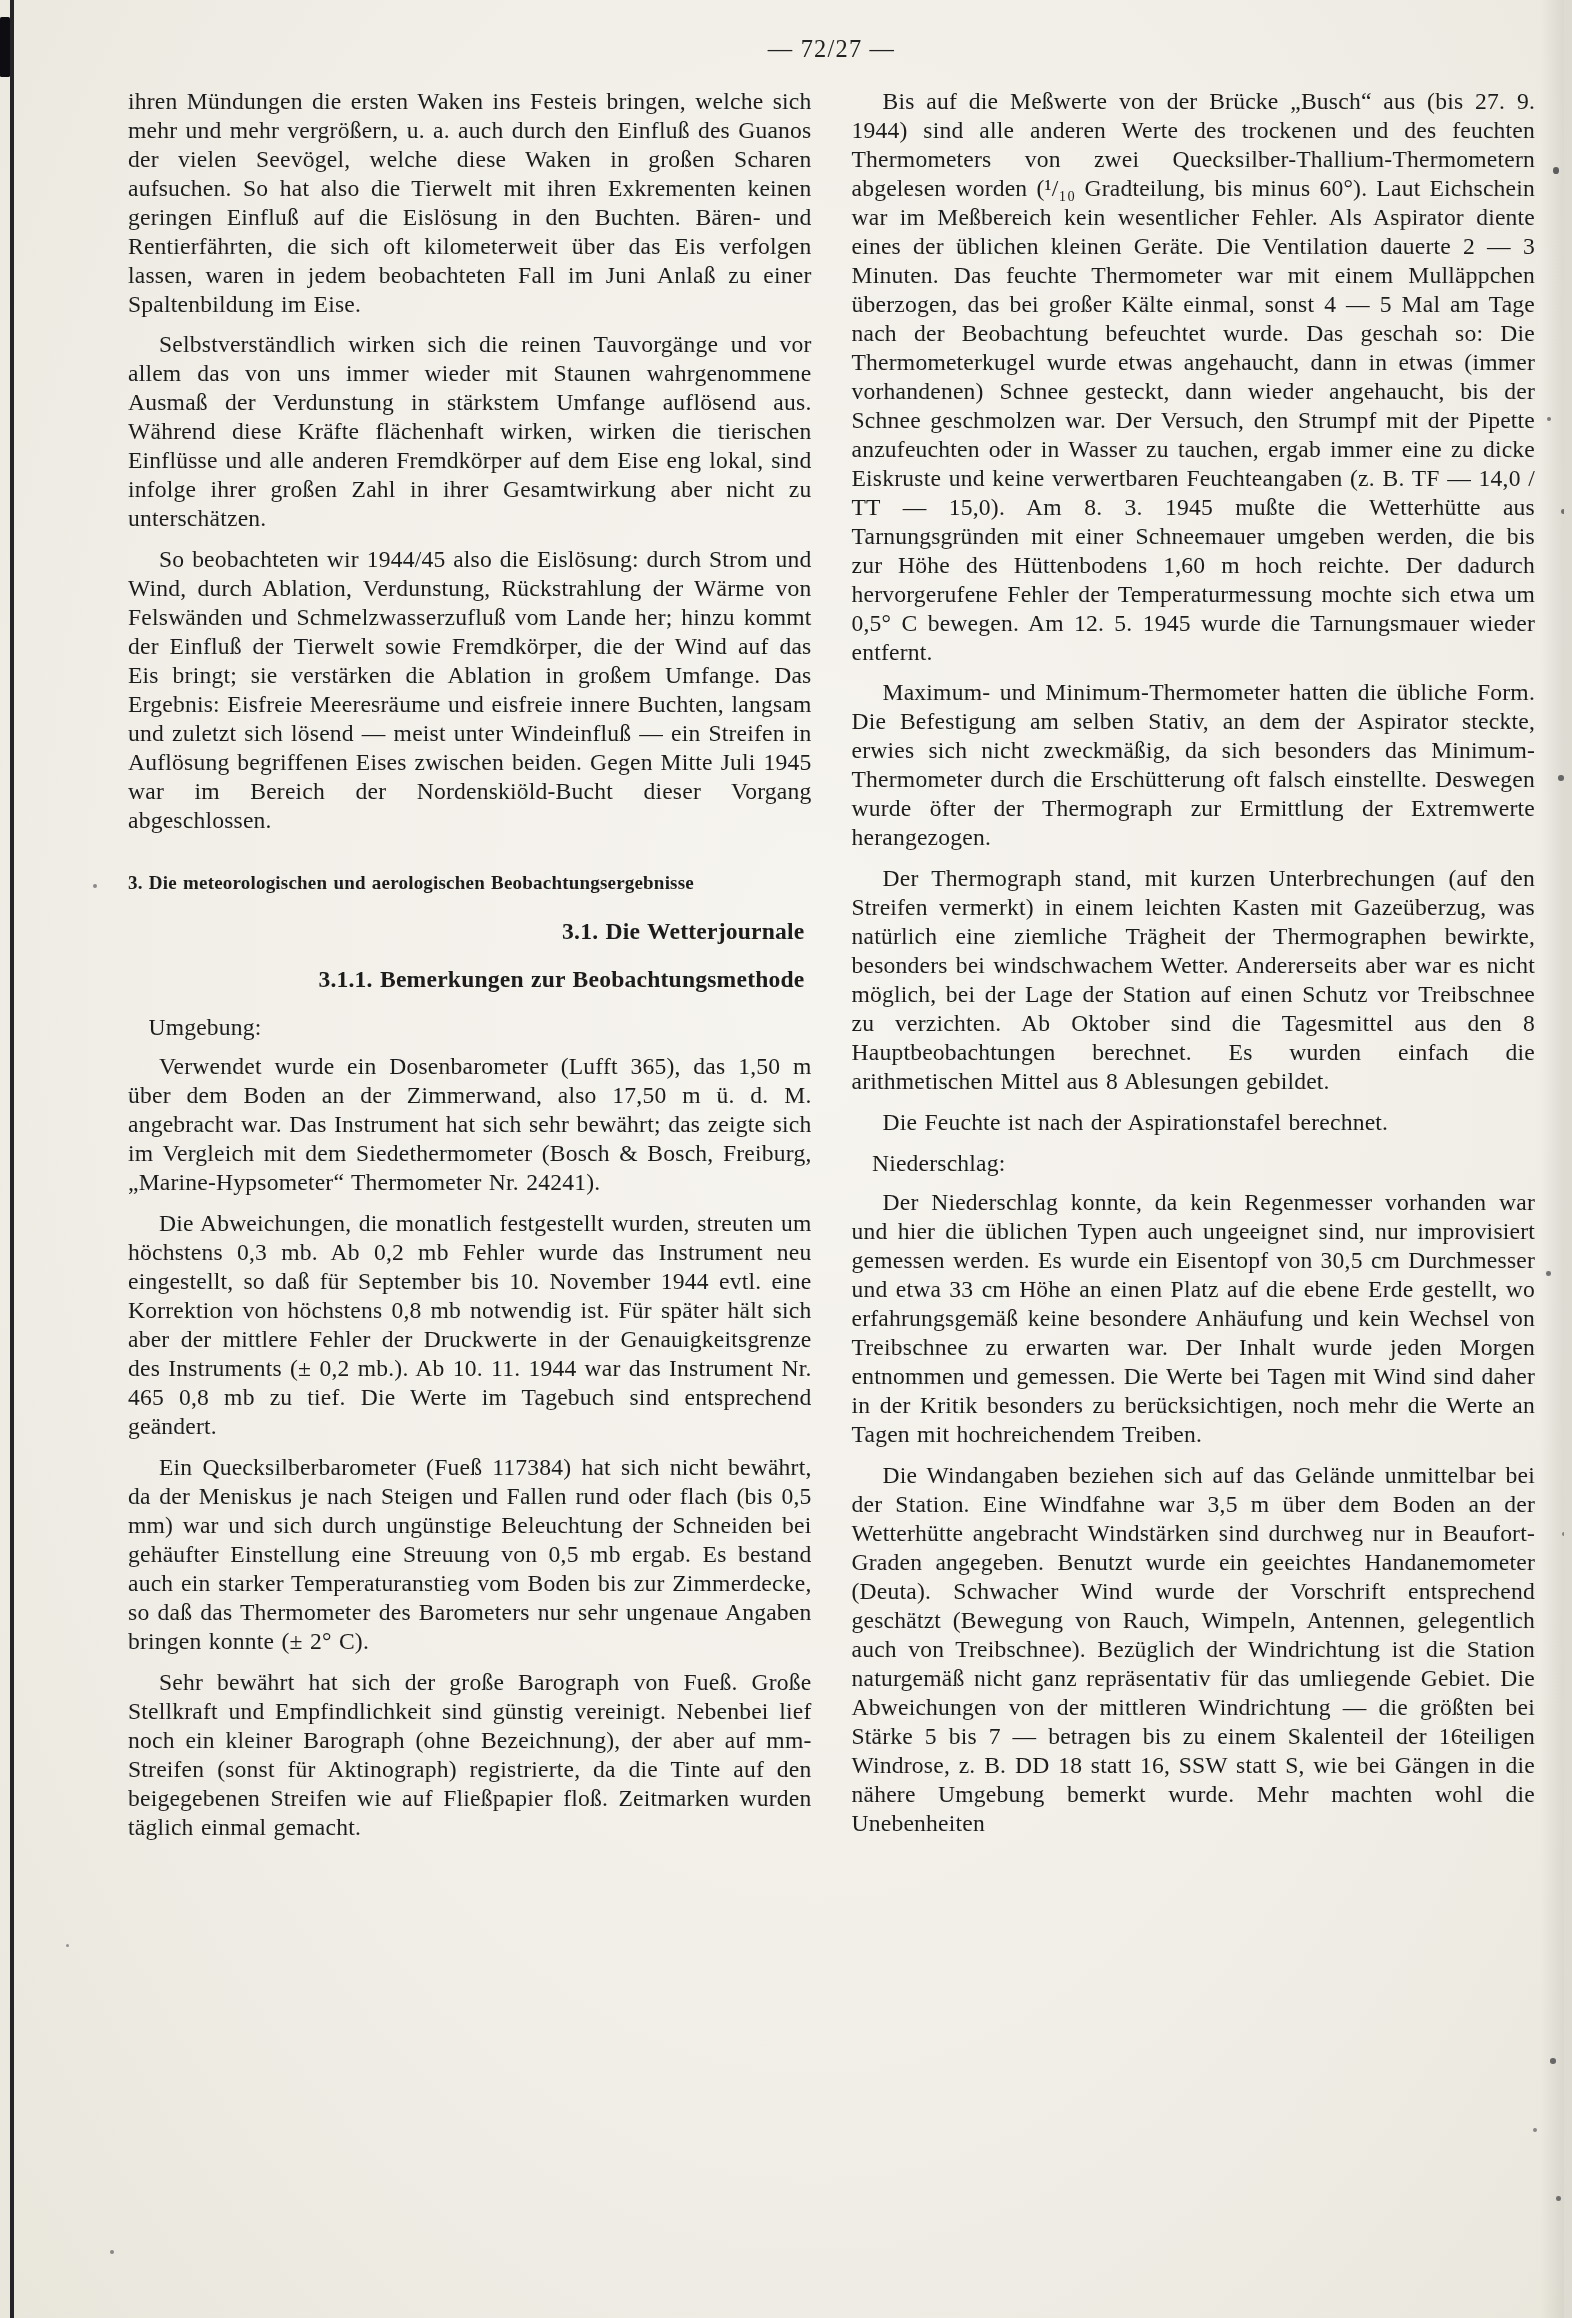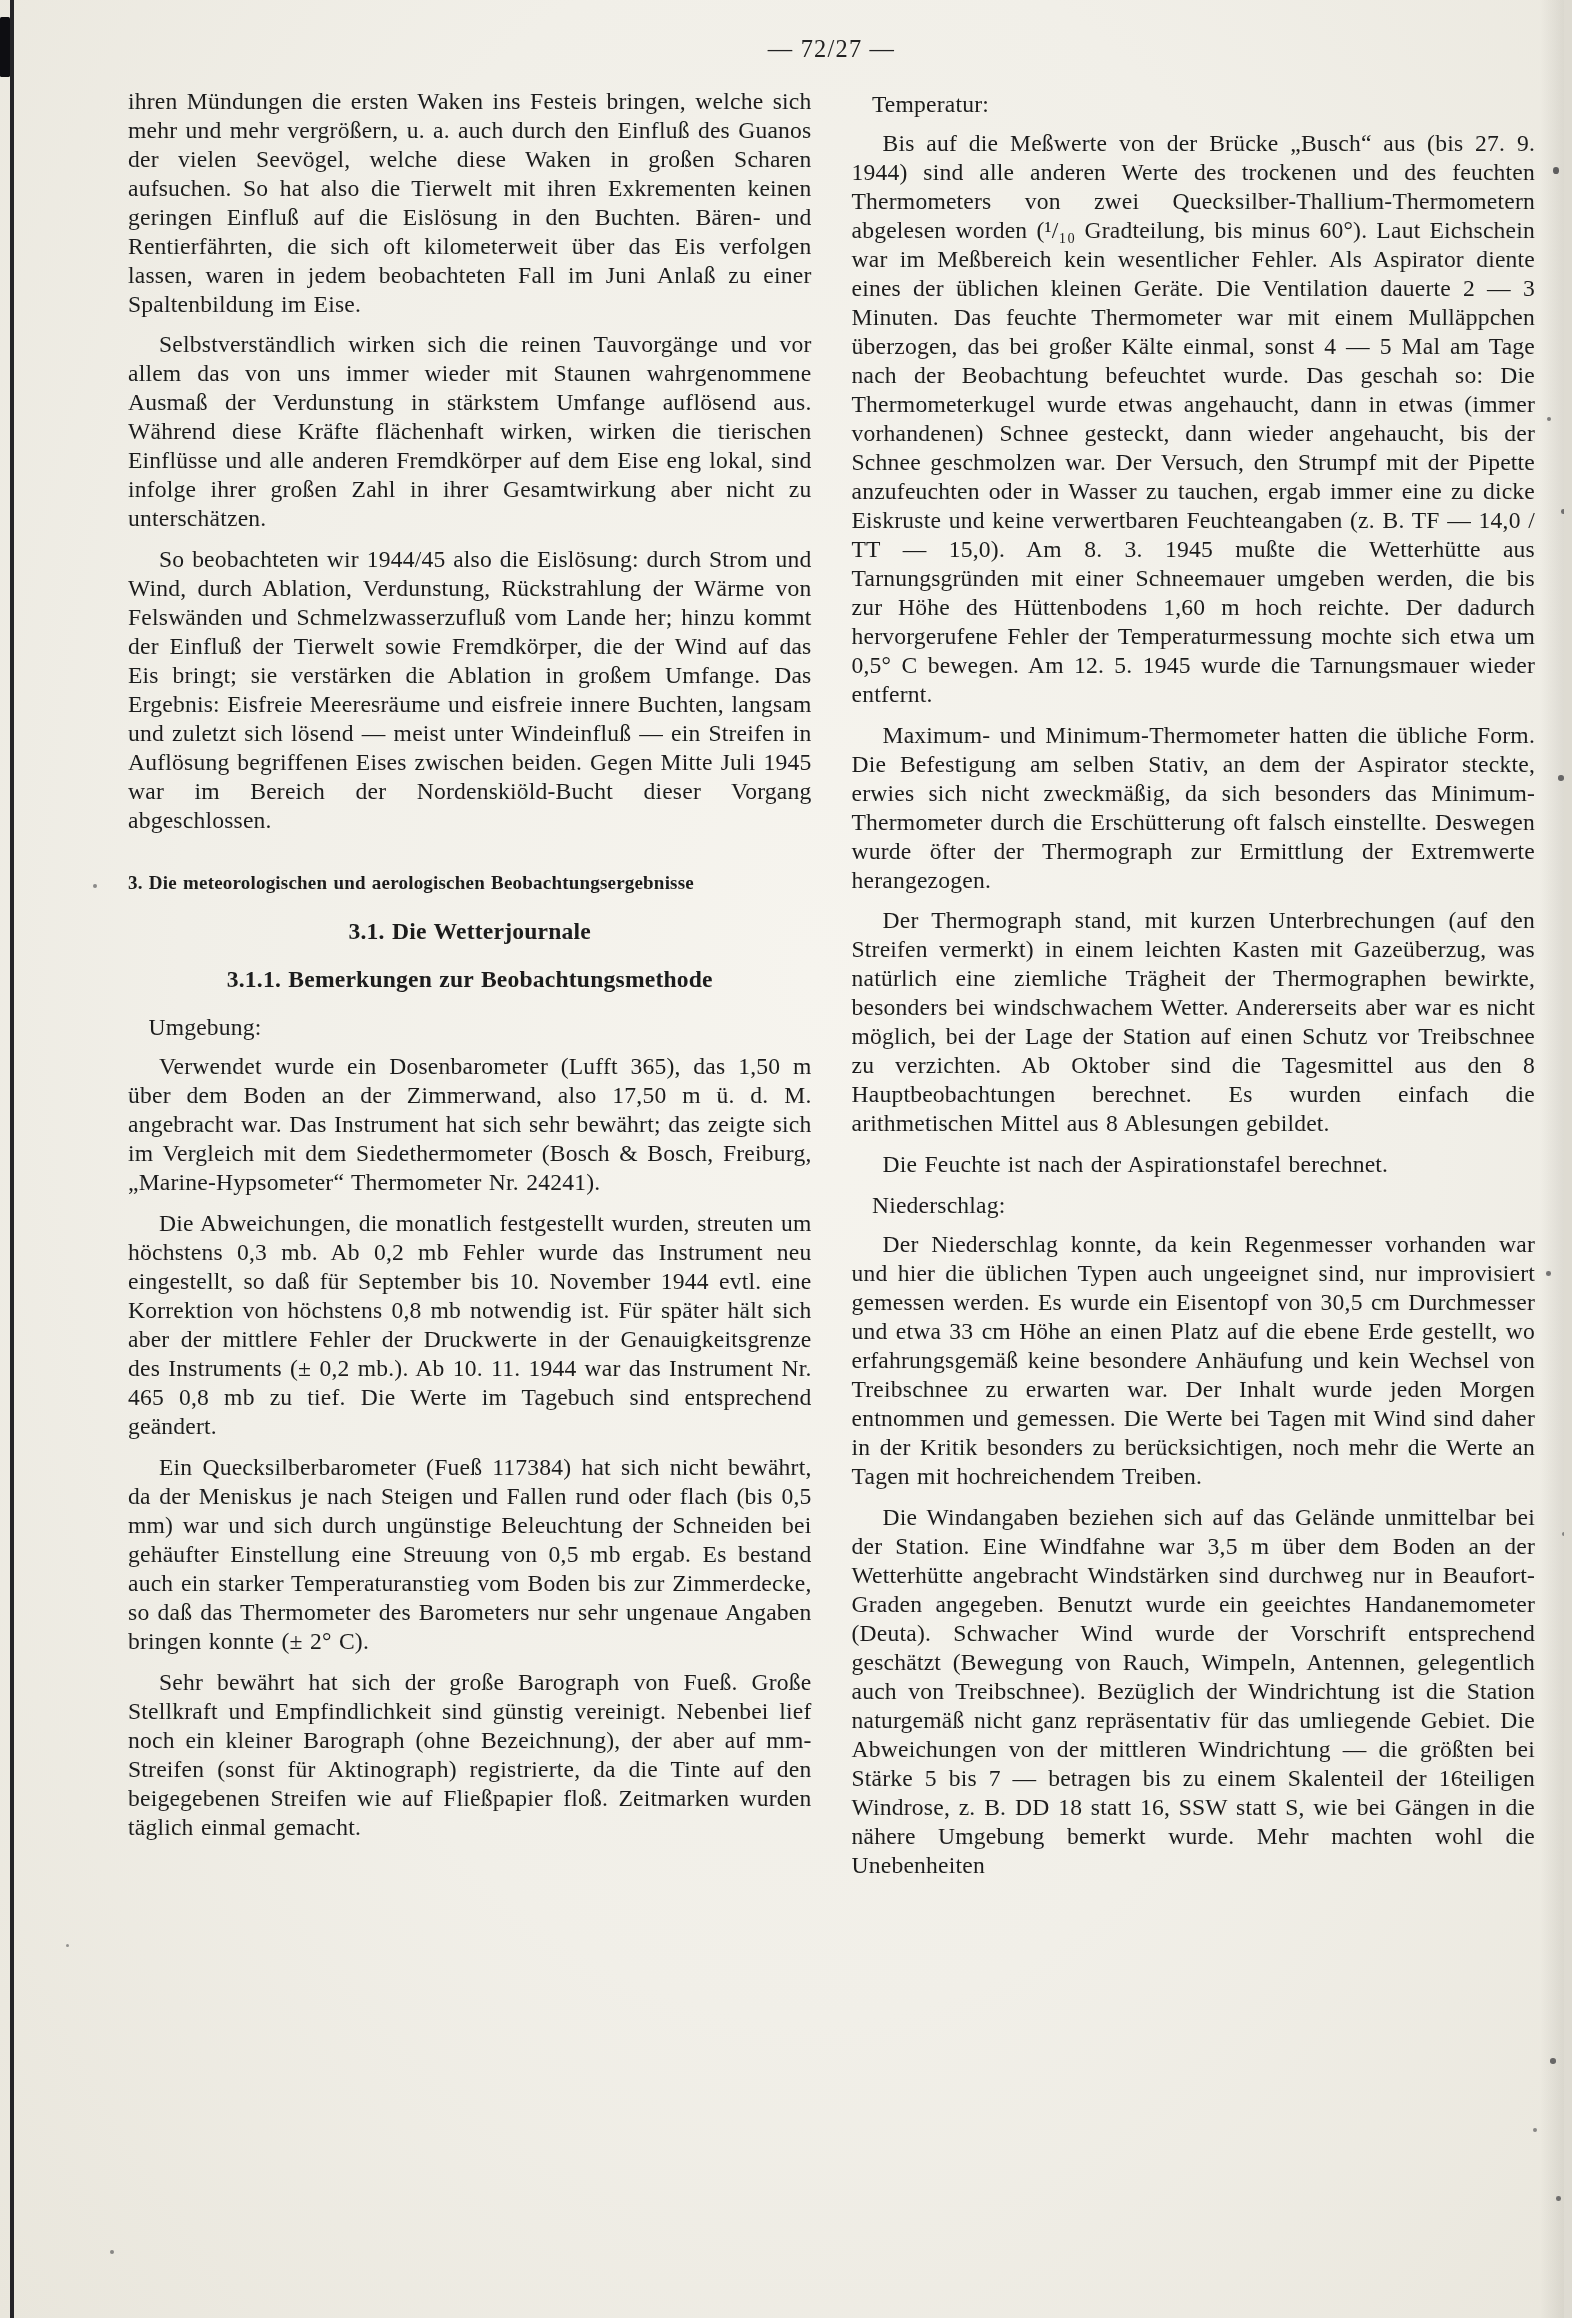--- a/index.html
+++ b/index.html
@@ -57,21 +57,21 @@
     font-size:19px;
     line-height:30px;
     margin:33px 0 19px;
     text-align:left;
   }
   .subheading {
     font-weight:700;
     font-size:23.6px;
     line-height:29px;
     margin:0 7px 19px;
-    text-align:center;
+    text-align:right;
   }
 </style>
 </head>
 <body>
 
 <div class="scan">
 
   <div class="edge-line"></div>
   <div class="edge-mark"></div>
   <div class="right-shade"></div>
@@ -107,21 +107,20 @@
         <h3 class="subheading">3.1.1. Bemerkungen zur Beobachtungsmethode</h3>
 
         <p class="para label">Umgebung:</p>
         <p class="para">Verwendet wurde ein Dosenbarometer (Lufft 365), das 1,50 m über dem Boden an der Zimmerwand, also 17,50 m ü. d. M. angebracht war. Das Instrument hat sich sehr bewährt; das zeigte sich im Vergleich mit dem Siedethermometer (Bosch &amp; Bosch, Freiburg, „Marine-Hypsometer“ Thermometer Nr. 24241).</p>
         <p class="para">Die Abweichungen, die monatlich festgestellt wurden, streuten um höchstens 0,3 mb. Ab 0,2 mb Fehler wurde das Instrument neu eingestellt, so daß für September bis 10. November 1944 evtl. eine Korrektion von höchstens 0,8 mb notwendig ist. Für später hält sich aber der mittlere Fehler der Druckwerte in der Genauigkeitsgrenze des Instruments (± 0,2 mb.). Ab 10. 11. 1944 war das Instrument Nr. 465 0,8 mb zu tief. Die Werte im Tagebuch sind entsprechend geändert.</p>
         <p class="para">Ein Quecksilberbarometer (Fueß 117384) hat sich nicht bewährt, da der Meniskus je nach Steigen und Fallen rund oder flach (bis 0,5 mm) war und sich durch ungünstige Beleuchtung der Schneiden bei gehäufter Einstellung eine Streuung von 0,5 mb ergab. Es bestand auch ein starker Temperaturanstieg vom Boden bis zur Zimmerdecke, so daß das Thermometer des Barometers nur sehr ungenaue Angaben bringen konnte (± 2° C).</p>
         <p class="para last">Sehr bewährt hat sich der große Barograph von Fueß. Große Stellkraft und Empfindlichkeit sind günstig vereinigt. Nebenbei lief noch ein kleiner Barograph (ohne Bezeichnung), der aber auf mm-Streifen (sonst für Aktinograph) registrierte, da die Tinte auf den beigegebenen Streifen wie auf Fließpapier floß. Zeitmarken wurden täglich einmal gemacht.</p>
       </div>
 
       <div class="col">
-        <p class="para label">Temperatur:</p>
         <p class="para">Bis auf die Meßwerte von der Brücke „Busch“ aus (bis 27. 9. 1944) sind alle anderen Werte des trockenen und des feuchten Thermometers von zwei Quecksilber-Thallium-Thermometern abgelesen worden (¹/₁₀ Gradteilung, bis minus 60°). Laut Eichschein war im Meßbereich kein wesentlicher Fehler. Als Aspirator diente eines der üblichen kleinen Geräte. Die Ventilation dauerte 2 — 3 Minuten. Das feuchte Thermometer war mit einem Mulläppchen überzogen, das bei großer Kälte einmal, sonst 4 — 5 Mal am Tage nach der Beobachtung befeuchtet wurde. Das geschah so: Die Thermometerkugel wurde etwas angehaucht, dann in etwas (immer vorhandenen) Schnee gesteckt, dann wieder angehaucht, bis der Schnee geschmolzen war. Der Versuch, den Strumpf mit der Pipette anzufeuchten oder in Wasser zu tauchen, ergab immer eine zu dicke Eiskruste und keine verwertbaren Feuchteangaben (z. B. TF — 14,0 / TT — 15,0). Am 8. 3. 1945 mußte die Wetterhütte aus Tarnungsgründen mit einer Schneemauer umgeben werden, die bis zur Höhe des Hüttenbodens 1,60 m hoch reichte. Der dadurch hervorgerufene Fehler der Temperaturmessung mochte sich etwa um 0,5° C bewegen. Am 12. 5. 1945 wurde die Tarnungsmauer wieder entfernt.</p>
         <p class="para">Maximum- und Minimum-Thermometer hatten die übliche Form. Die Befestigung am selben Stativ, an dem der Aspirator steckte, erwies sich nicht zweckmäßig, da sich besonders das Minimum-Thermometer durch die Erschütterung oft falsch einstellte. Deswegen wurde öfter der Thermograph zur Ermittlung der Extremwerte herangezogen.</p>
         <p class="para">Der Thermograph stand, mit kurzen Unterbrechungen (auf den Streifen vermerkt) in einem leichten Kasten mit Gazeüberzug, was natürlich eine ziemliche Trägheit der Thermographen bewirkte, besonders bei windschwachem Wetter. Andererseits aber war es nicht möglich, bei der Lage der Station auf einen Schutz vor Treibschnee zu verzichten. Ab Oktober sind die Tagesmittel aus den 8 Hauptbeobachtungen berechnet. Es wurden einfach die arithmetischen Mittel aus 8 Ablesungen gebildet.</p>
         <p class="para">Die Feuchte ist nach der Aspirationstafel berechnet.</p>
 
         <p class="para label">Niederschlag:</p>
         <p class="para">Der Niederschlag konnte, da kein Regenmesser vorhanden war und hier die üblichen Typen auch ungeeignet sind, nur improvisiert gemessen werden. Es wurde ein Eisentopf von 30,5 cm Durchmesser und etwa 33 cm Höhe an einen Platz auf die ebene Erde gestellt, wo erfahrungsgemäß keine besondere Anhäufung und kein Wechsel von Treibschnee zu erwarten war. Der Inhalt wurde jeden Morgen entnommen und gemessen. Die Werte bei Tagen mit Wind sind daher in der Kritik besonders zu berücksichtigen, noch mehr die Werte an Tagen mit hochreichendem Treiben.</p>
 
         <p class="para last">Die Windangaben beziehen sich auf das Gelände unmittelbar bei der Station. Eine Windfahne war 3,5 m über dem Boden an der Wetterhütte angebracht Windstärken sind durchweg nur in Beaufort-Graden angegeben. Benutzt wurde ein geeichtes Handanemometer (Deuta). Schwacher Wind wurde der Vorschrift entsprechend geschätzt (Bewegung von Rauch, Wimpeln, Antennen, gelegentlich auch von Treibschnee). Bezüglich der Windrichtung ist die Station naturgemäß nicht ganz repräsentativ für das umliegende Gebiet. Die Abweichungen von der mittleren Windrichtung — die größten bei Stärke 5 bis 7 — betragen bis zu einem Skalenteil der 16teiligen Windrose, z. B. DD 18 statt 16, SSW statt S, wie bei Gängen in die nähere Umgebung bemerkt wurde. Mehr machten wohl die Unebenheiten</p>
       </div>

